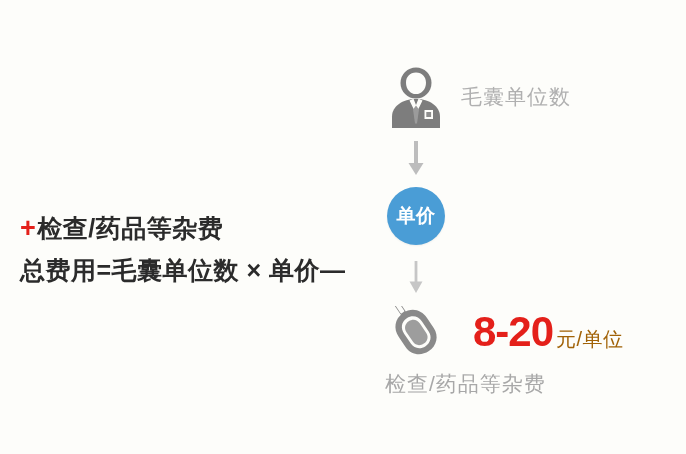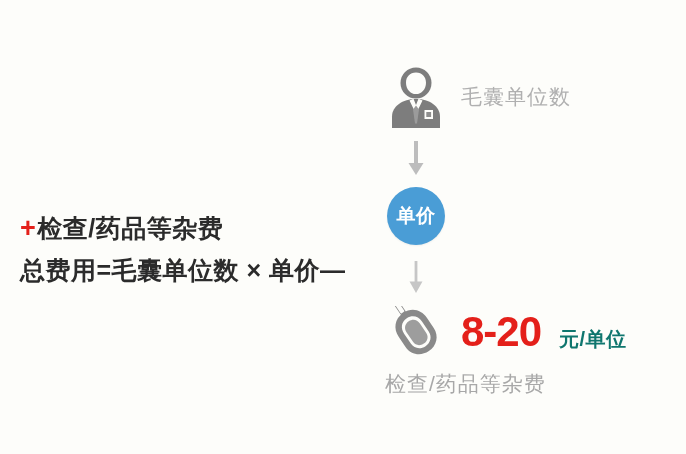--- a/index.html
+++ b/index.html
@@ -115,38 +115,38 @@
   }
   .label-unit-price {
     font-size: 29px;
     font-weight: 700;
     color: #1e1e1e;
     letter-spacing: 1.5px;
     margin-left: 16px;
   }
 
   
-  .row-price { height: 56px; }
+  .row-price { height: 56px; gap: 12px; }
   .price-figures {
     margin-left: 14px;
     display: flex;
     align-items: baseline;
   }
   .price-number {
     font-size: 42px;
     font-weight: 800;
     color: #e4201a;
     letter-spacing: -1px;
     line-height: 1;
   }
   .price-unit {
     font-size: 20px;
-    font-weight: 700;
-    color: #0f766e;
-    margin-left: 18px;
+    font-weight: 400;
+    color: #a16207;
+    margin-left: 3px;
     letter-spacing: 0.5px;
   }
 
   .label-misc {
     margin-left: 0px;
     margin-top: 10px;
     font-size: 21px;
     color: #a8a8a8;
     letter-spacing: 1px;
     font-weight: 500;

